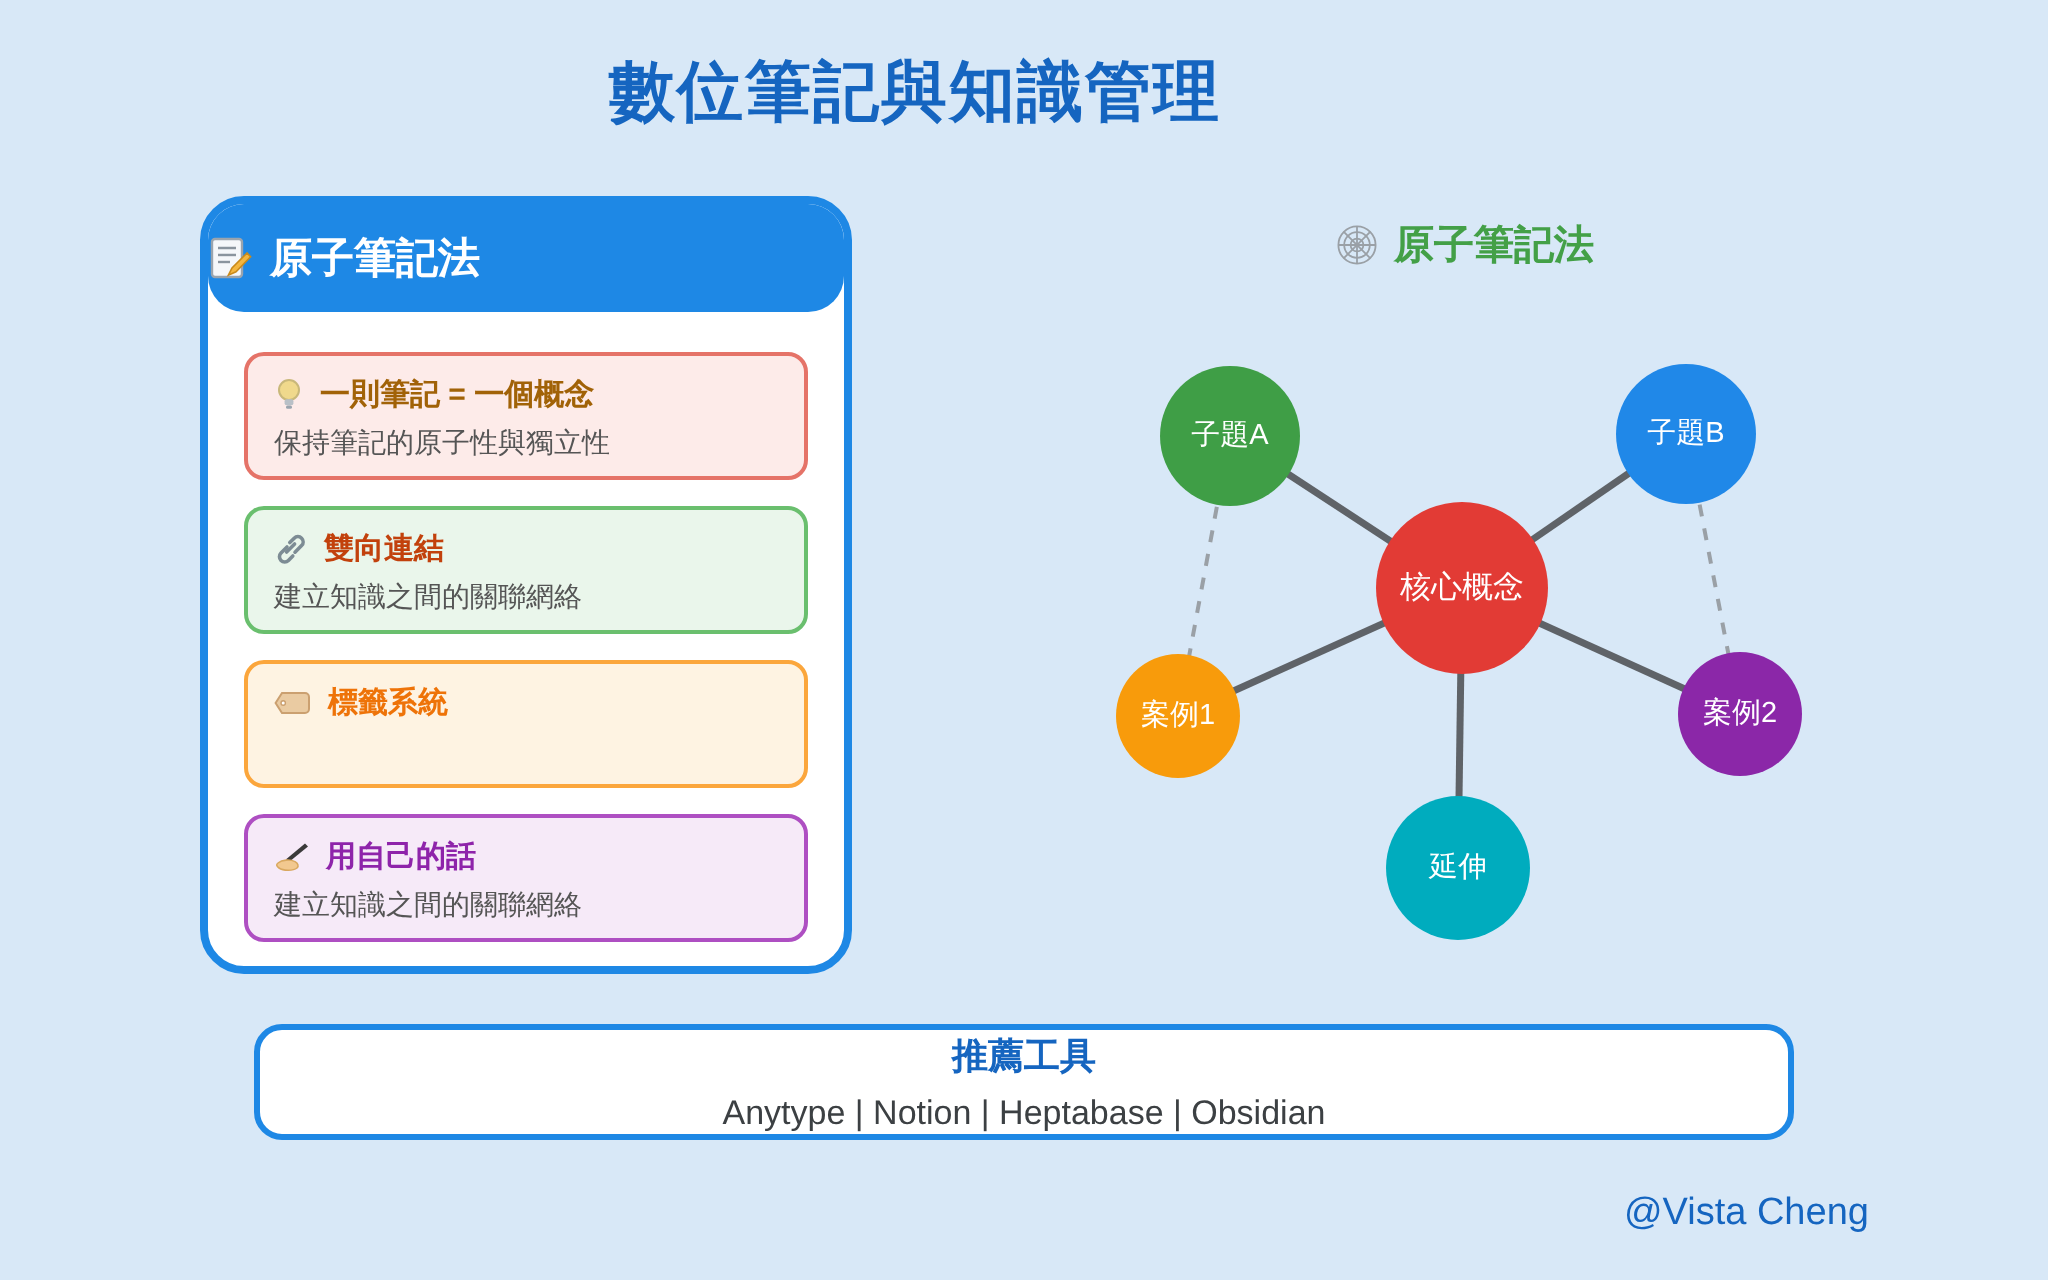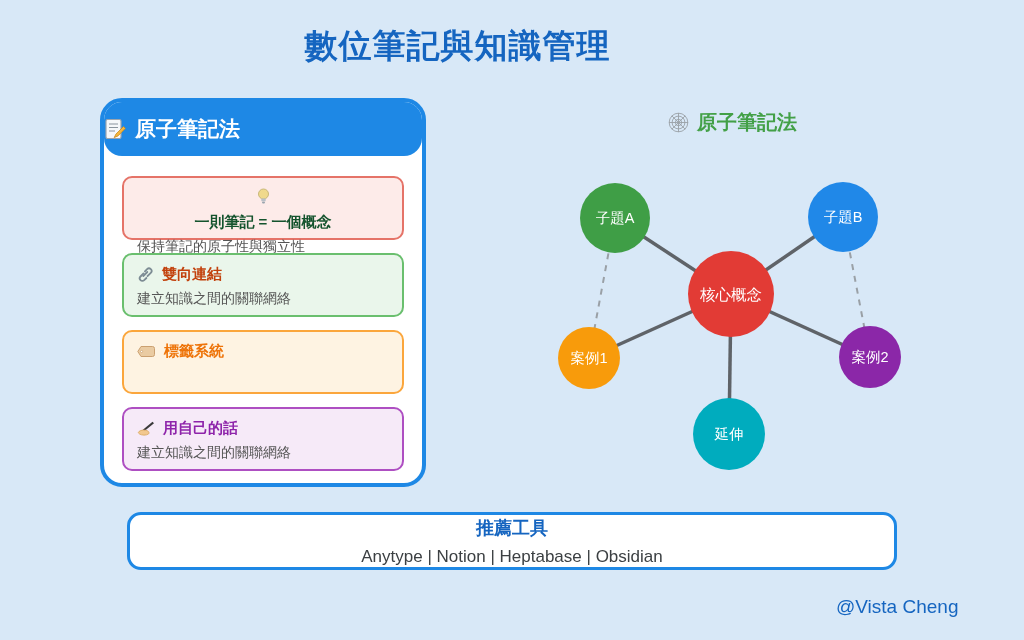--- a/index.html
+++ b/index.html
@@ -103,21 +103,21 @@
     flex-direction: column;
     align-items: center;
     justify-content: center;
     gap: 7px;
   }
   .tools-title { font-size: 18px; font-weight: bold; color: #1565C0; }
   .tools-list  { font-size: 17px; color: #3C4043; }
 
   .attribution {
     position: absolute;
-    left: 836px; top: 596px;
+    left: 812px; top: 596px;
     font-size: 19px;
     font-weight: 500;
     color: #1565C0;
   }
 </style>
 </head>
 <body>
 
 <div class="page-title">數位筆記與知識管理</div>
 
@@ -130,21 +130,21 @@
         <line x1="5" y1="9.5" x2="14" y2="9.5" stroke="#8A949E" stroke-width="1.2"></line>
         <line x1="5" y1="13" x2="11" y2="13" stroke="#8A949E" stroke-width="1.2"></line>
         <path d="M19.5 8.5 L12 16 L10.2 19.6 L14 17.9 L21.3 10.4 Z" fill="#F4B63F" stroke="#C98A1B" stroke-width="0.8"></path>
       </svg>
     </span>
     <span>原子筆記法</span>
   </div>
   <div class="method-items">
 
     <div class="method-item" style="background: rgb(253, 235, 233); border-color: rgb(229, 115, 104);">
-      <div class="method-item-titlerow" style="color: #14532d; flex-direction: column;">
+      <div class="method-item-titlerow" style="color: #a16207;">
         <span class="icon">
           <svg width="15" height="17" viewBox="0 0 15 17">
             <circle cx="7.5" cy="6" r="5" fill="#F0D98C" stroke="#C9B87A" stroke-width="1"></circle>
             <rect x="5.3" y="10.6" width="4.4" height="3" rx="1" fill="#B9C0C7"></rect>
             <rect x="6" y="13.8" width="3" height="1.6" rx="0.8" fill="#9AA4AE"></rect>
           </svg>
         </span>
         <span>一則筆記 = 一個概念</span>
       </div>
       <div class="method-item-desc">保持筆記的原子性與獨立性</div>

